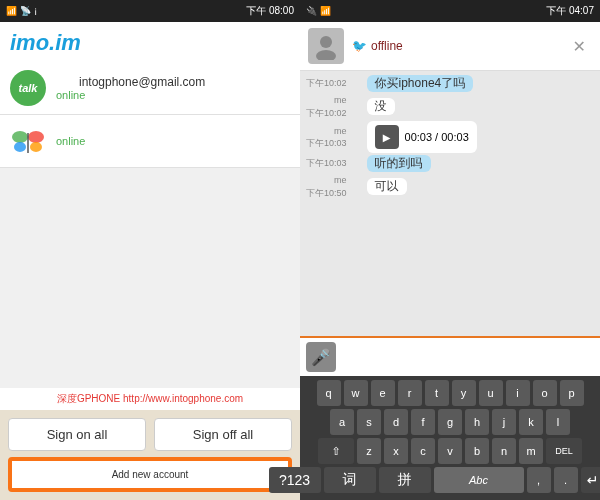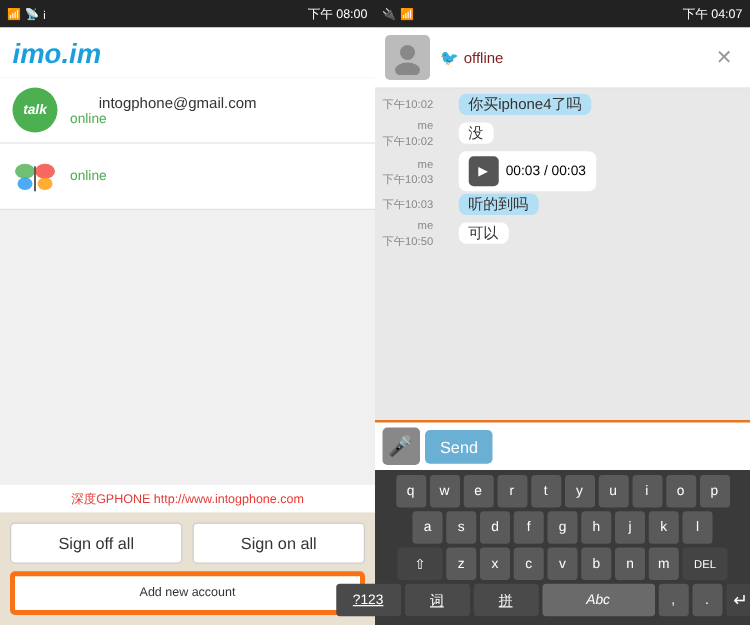--- a/index.html
+++ b/index.html
@@ -280,21 +280,21 @@
       display: flex;
       align-items: center;
       justify-content: center;
       font-size: 11px;
       cursor: pointer;
       flex-shrink: 0;
     }
     .key.wide { width: 36px; }
     .key.space { width: 90px; background: #6a6a6a; font-style: italic; }
     .key.dark { background: #444; }
-    .key.special { background: #4a4a4a; font-size: 11px; width: 52px; text-decoration: underline; }
+    .key.special { background: #4a4a4a; font-size: 14px; width: 52px; }
 
     
     .bar-icon { display: inline-block; font-size: 9px; }
   </style>
 </head>
 <body>
 
 <div class="left-panel">
 
   <div class="status-bar-left">
@@ -334,22 +334,22 @@
       <div class="account-info">
         <div class="account-status">online</div>
       </div>
     </div>
   </div>
 
   <div class="watermark">深度GPHONE http://www.intogphone.com</div>
 
   <div class="bottom-buttons">
     <div class="btn-row">
+      <button class="btn">Sign on all</button>
       <button class="btn">Sign off all</button>
-      <button class="btn">Sign on all</button>
     </div>
     <button class="btn-full">Add new account</button>
   </div>
 </div>
 
 <div class="right-panel">
 
   <div class="status-bar-right">
     <div class="status-icons-right">
       <span class="bar-icon">🔌</span>
@@ -414,21 +414,20 @@
       <div class="msg-meta">
         <div>me</div>
         <div>下午10:50</div>
       </div>
       <div class="msg-bubble">可以</div>
     </div>
   </div>
 
   <div class="chat-input-area">
     <div class="mic-btn">🎤</div>
-    <button class="send-btn">Send</button>
   </div>
 
   <div class="keyboard">
 
     <div class="key-row">
       <div class="key">q</div>
       <div class="key">w</div>
       <div class="key">e</div>
       <div class="key">r</div>
       <div class="key">t</div>

